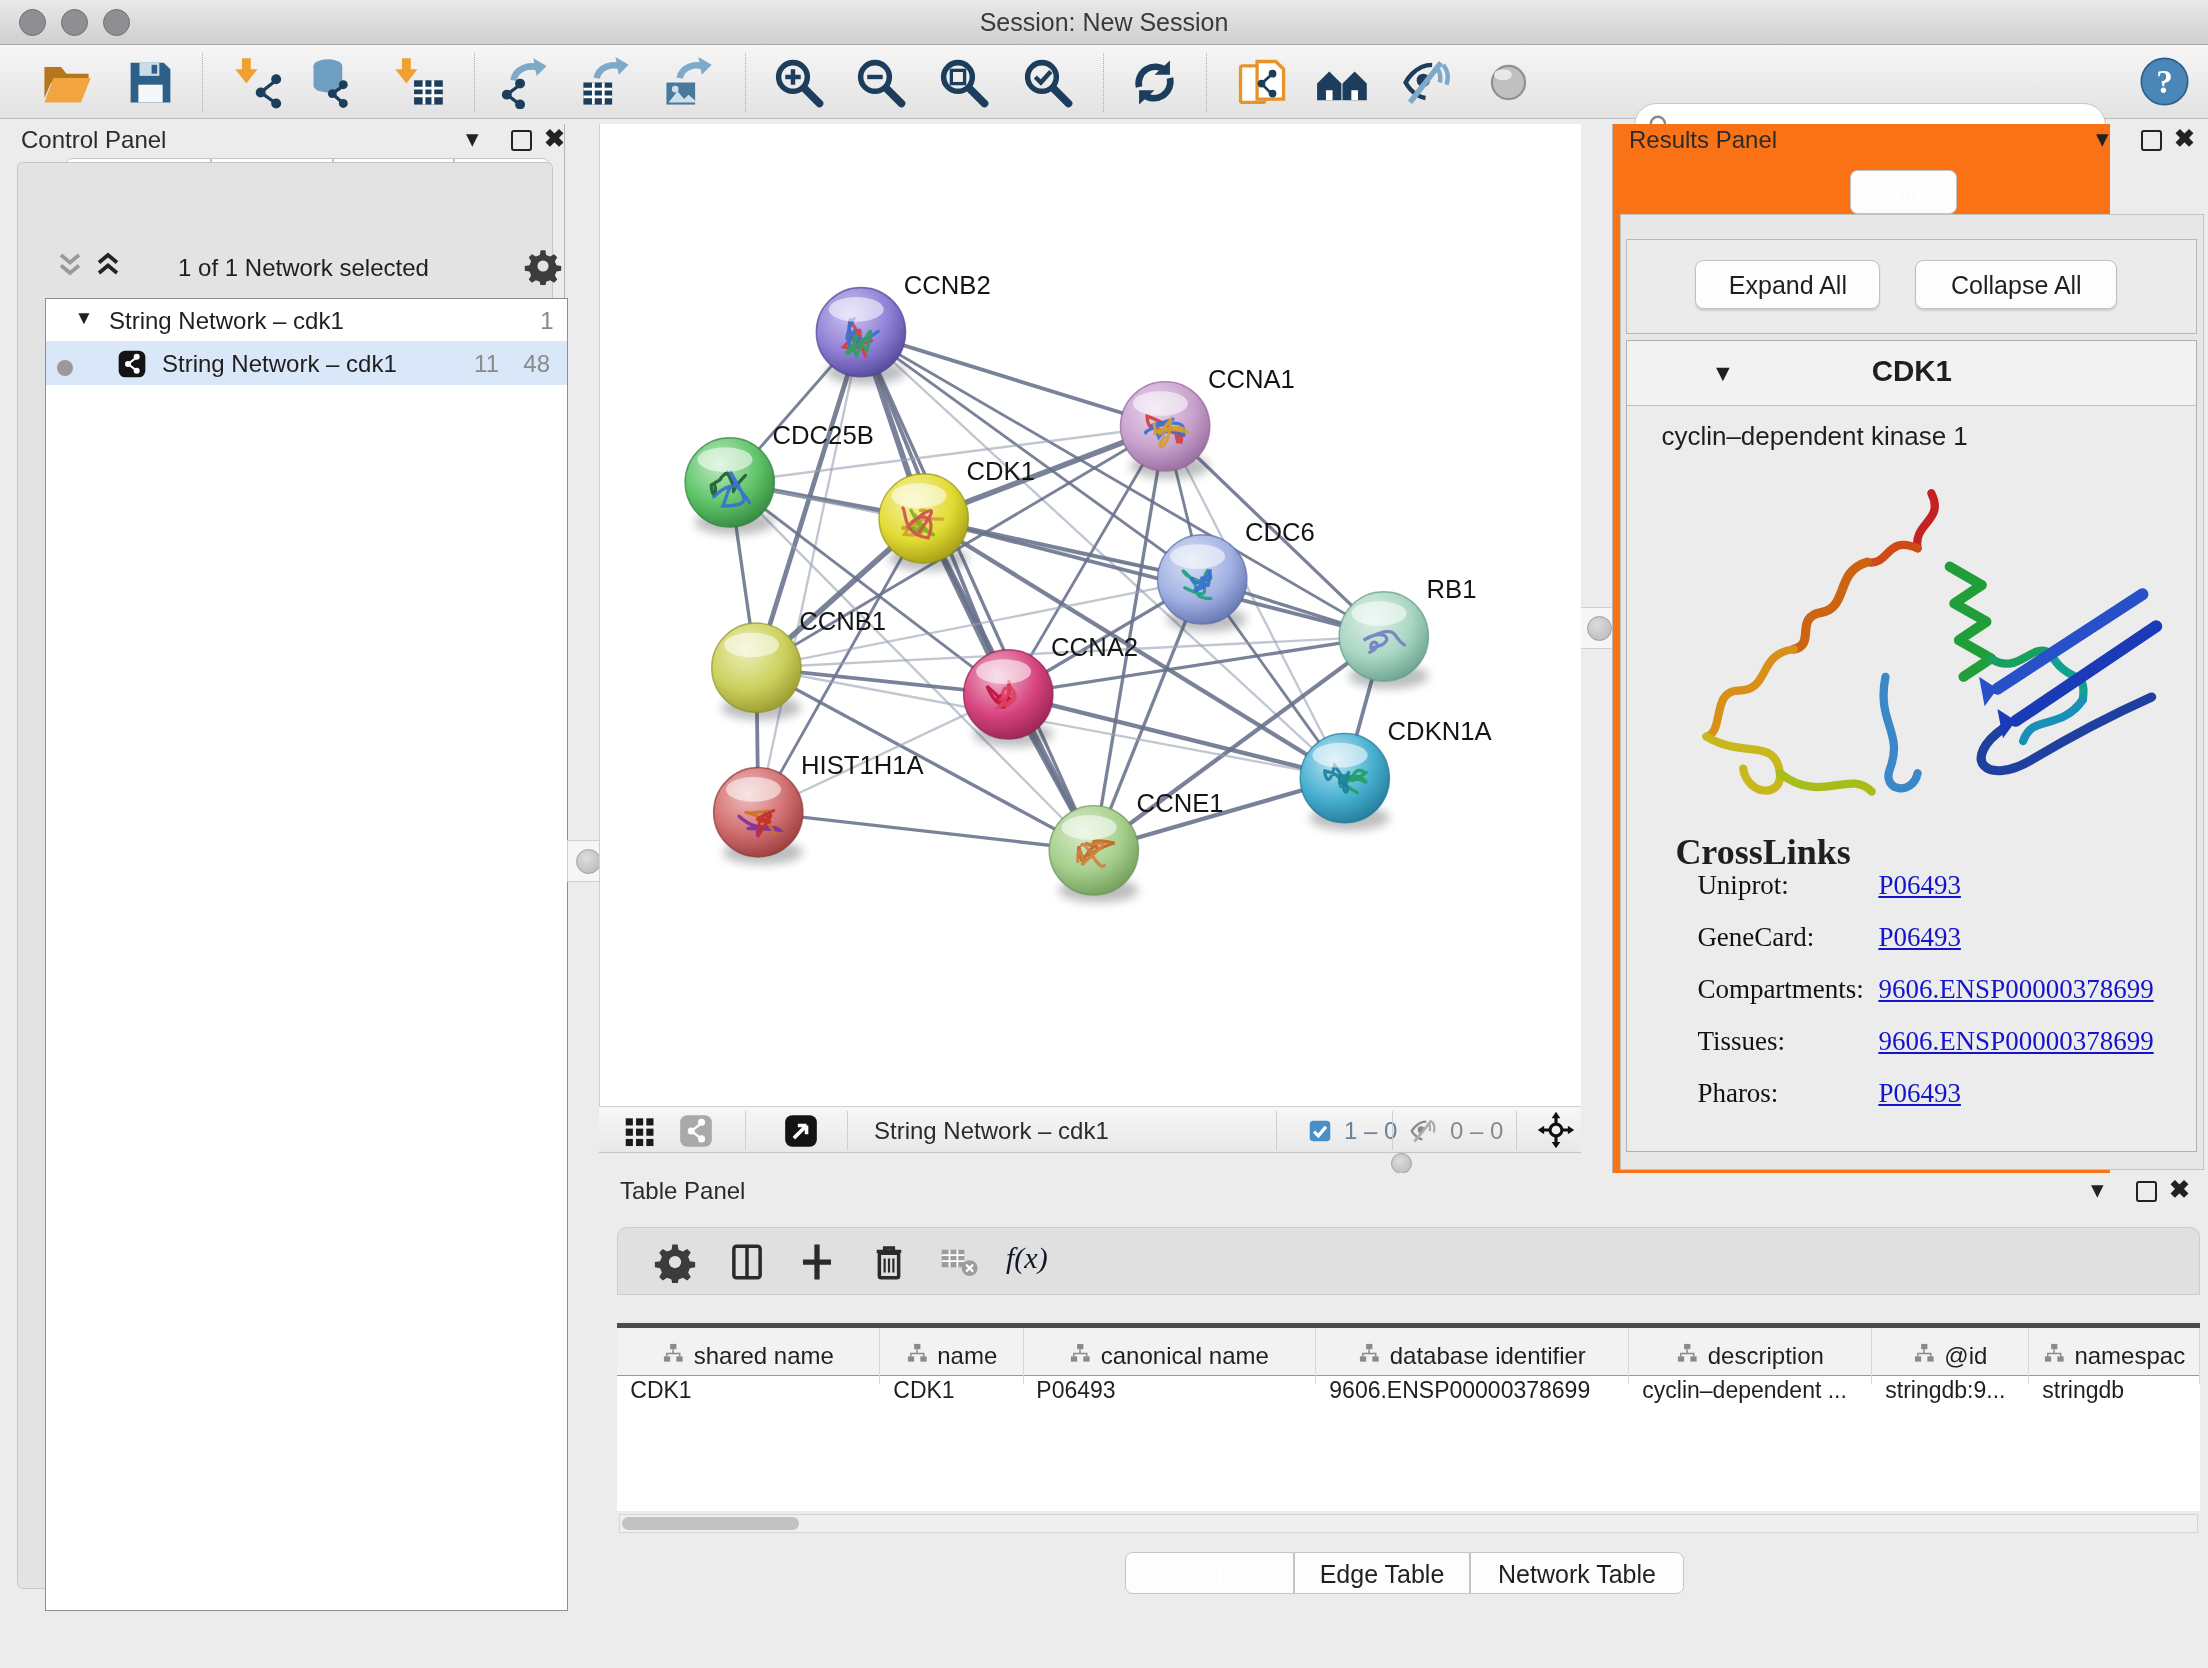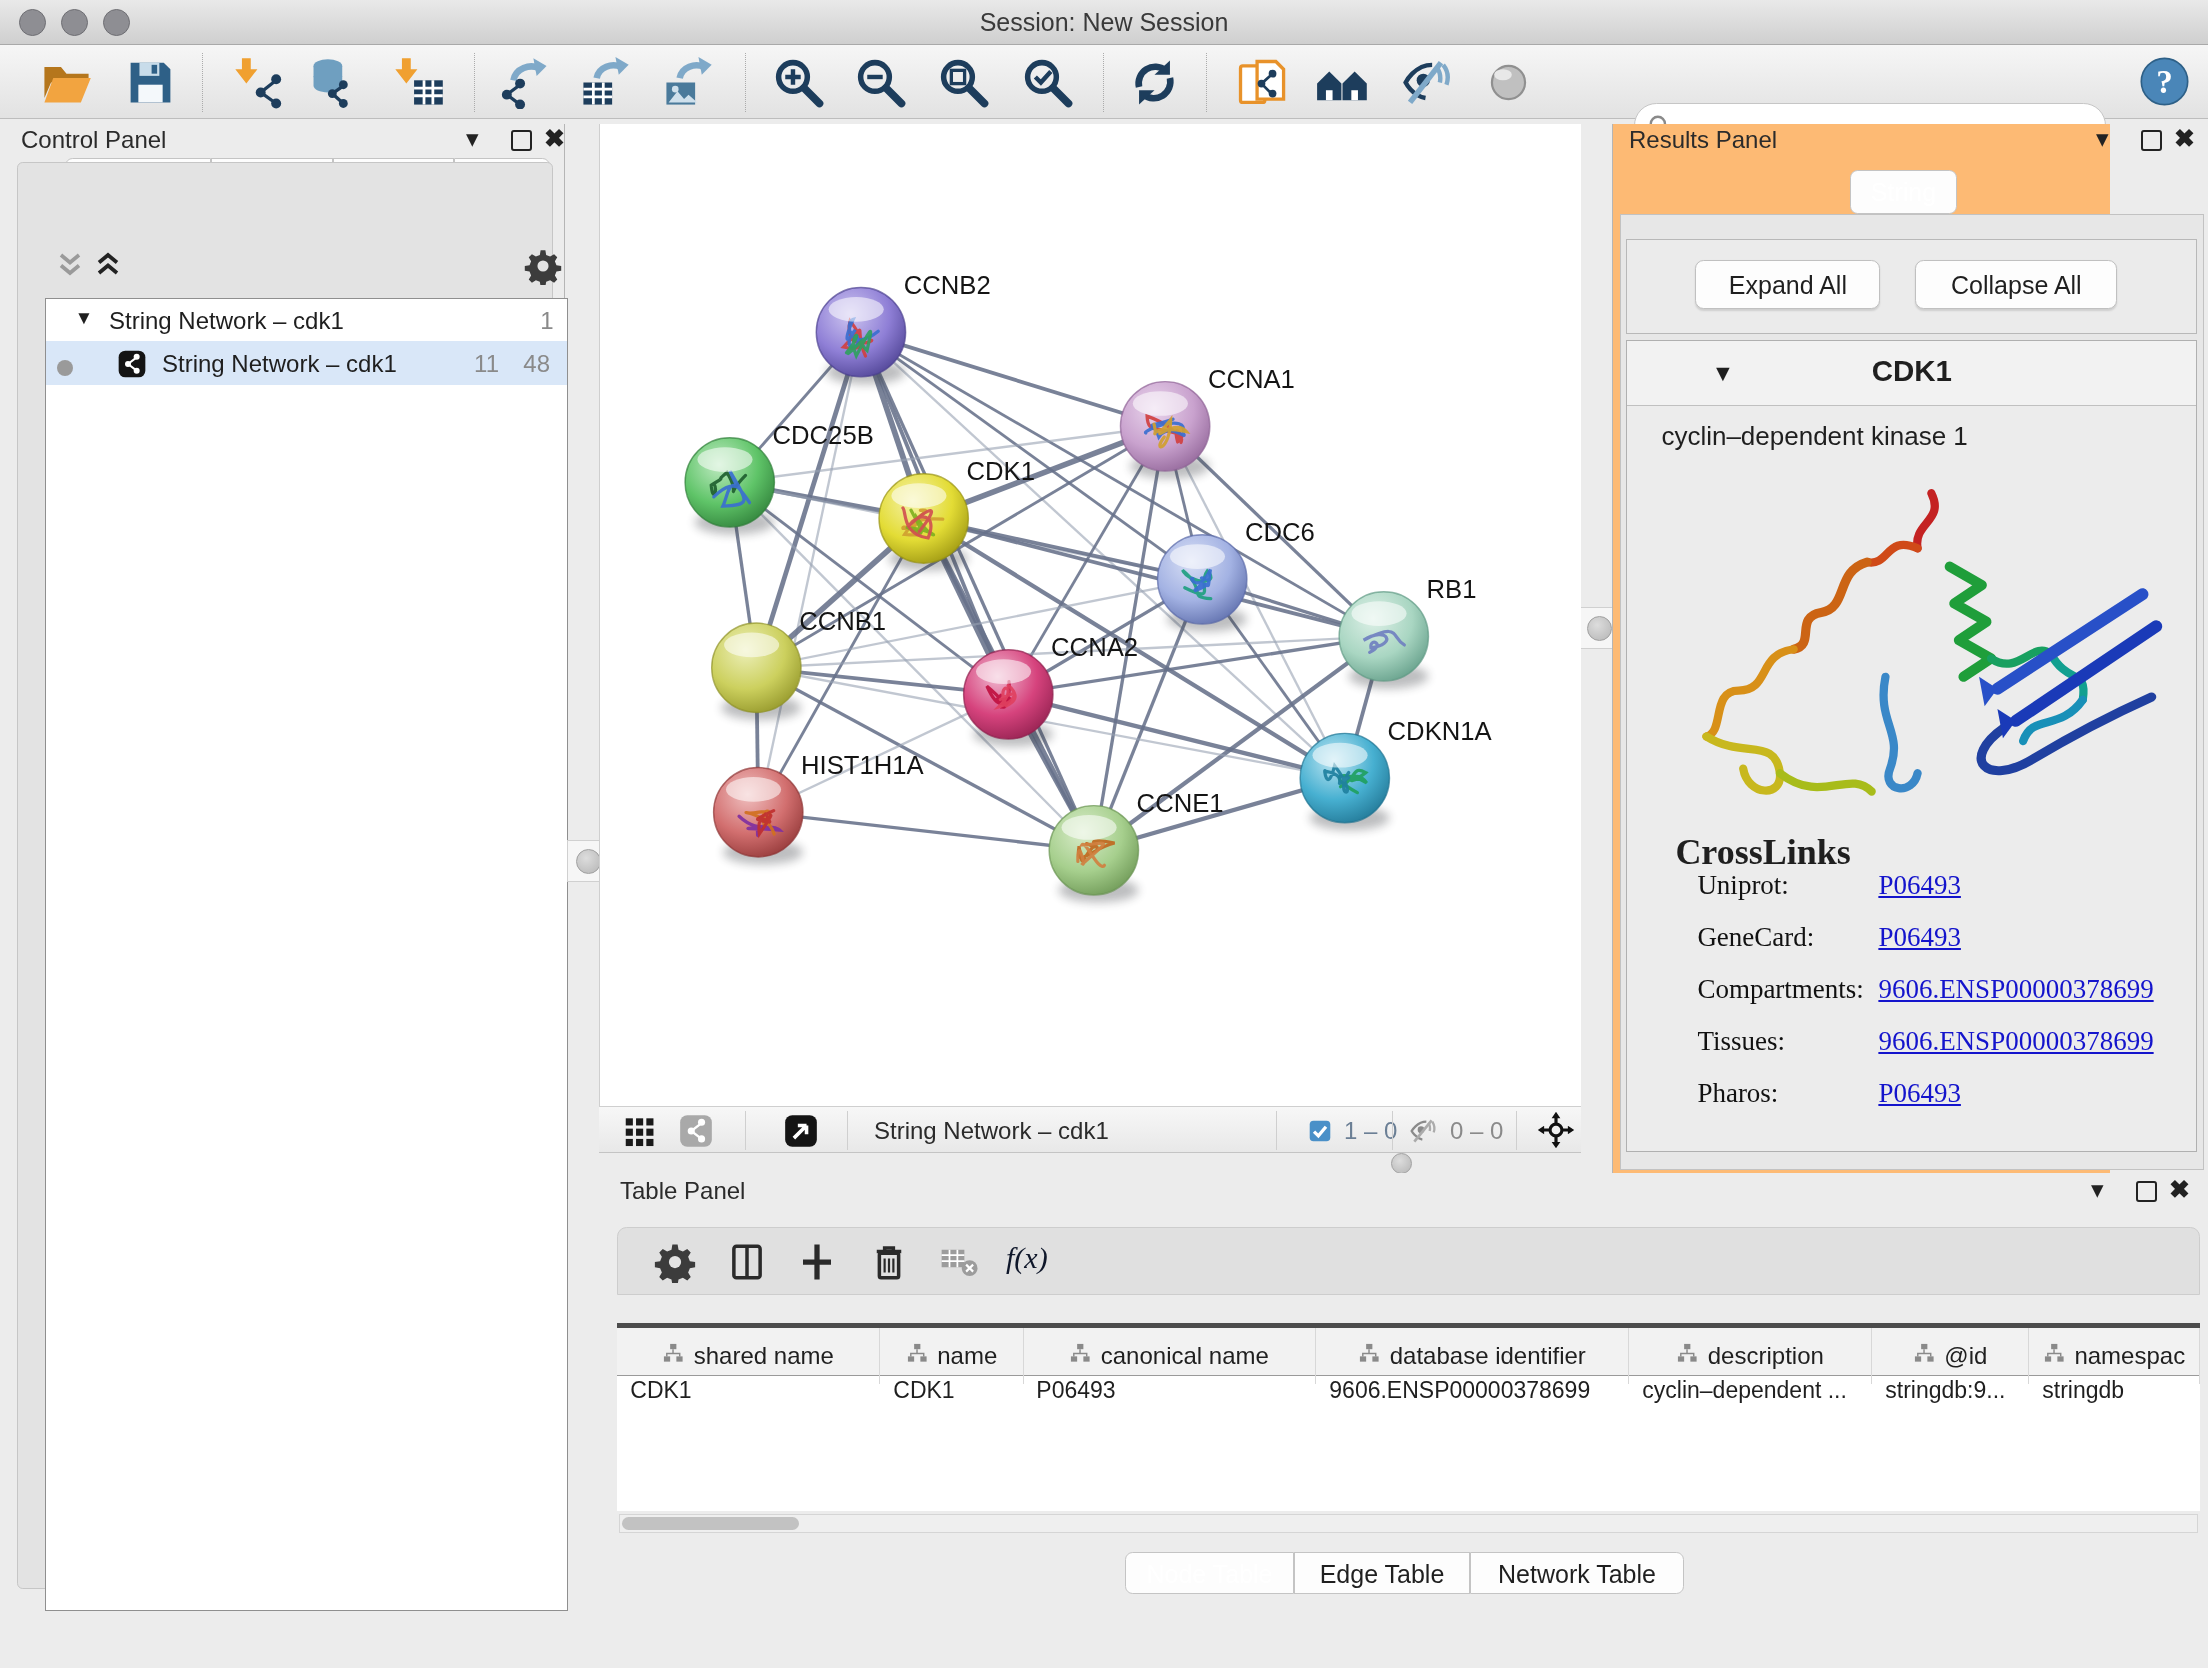--- a/index.html
+++ b/index.html
@@ -79,21 +79,21 @@
   .th-cell svg { width:23px; height:23px; }
   .td-cell { position:absolute; top:49px; height:34px; font-size:23px; padding-left:13.3px; white-space:nowrap; }
   #tp-scroll { position:absolute; left:48px; top:341px; width:1579px; height:19px;
     background:#efefef; border:1px solid #d5d5d5; }
   #tp-thumb { position:absolute; left:1.9px; top:1.9px; width:177px; height:13.3px; background:#c2c2c2; border-radius:6.7px; }
   #tp-tabs { position:absolute; left:0; top:379px; width:1638px; height:44px; }
   #tp-tabs .tabbtn { position:absolute; height:42px; }
 
   
   #results-panel { position:absolute; left:1612px; top:124px; width:498px; height:1049px;
-    background:#fdba74; border-left:1px solid #b5b5b5; }
+    background:#f97316; border-left:1px solid #b5b5b5; }
   #rp-box { position:absolute; left:6.7px; top:90px; width:584px; height:956px;
     background:#e7e7e7; border:1px solid #c2c2c2; }
   #rp-btnbox { position:absolute; left:5.7px; top:24px; width:571px; height:95px;
     background:#ebebeb; border:1.9px solid #b8b8b8; }
   .rp-btn { position:absolute; top:20px; height:49px; background:#fdfdfd; border:1px solid #c0c0c0;
     border-radius:8.6px; font-size:25px; text-align:center; line-height:48px; box-shadow:0 1.9px 1.9px rgba(0,0,0,.12); }
   #rp-entry { position:absolute; left:5.7px; top:125px; width:571px; height:812px;
     background:#ececec; border:1.9px solid #b0b0b0; }
   #rp-entry-head { position:absolute; left:0; top:0; width:100%; height:65px;
     background:#f2f2f2; border-bottom:1px solid #c0c0c0; }
@@ -276,20 +276,21 @@
     <span class="win-ic" style="left:544px; top:0; font-weight:bold">✖</span>
     <div id="cp-tabs"><div class="tabbtn seltab" style="width: 146px; border-radius: 7.6px 0px 0px 7.6px;">Network</div><div class="tabbtn" style="width: 122px;">Style</div><div class="tabbtn" style="width: 121px;">Select</div><div class="tabbtn" style="width: 96px; border-radius: 0px 7.6px 7.6px 0px;">Sets</div></div>
     <div id="cp-box">
       <div id="cp-status">
         <span class="chev" style="left:15px" id="chev-dn"><svg viewBox="0 0 48 48" width="100%" height="100%">
               <path d="M12 8l12 10 12-10M12 22l12 10 12-10" stroke="#9a9a9a" stroke-width="5" fill="none"></path>
             </svg></span>
         <span class="chev" style="left:53px" id="chev-up"><svg viewBox="0 0 48 48" width="100%" height="100%">
               <path d="M12 18 24 8l12 10M12 32l12-10 12 10" stroke="#222" stroke-width="5" fill="none"></path>
             </svg></span>
+        <div class="lbl">1 of 1 Network selected</div>
         <span class="gear" id="cp-gear"><svg viewBox="0 0 48 48" width="100%" height="100%">
               <g fill="#3c3c3c">
                 <path d="M21 4h6l1 6 5 2 5-3 4 4-3 5 2 5 6 1v6l-6 1-2 5 3 5-4 4-5-3-5 2-1 6h-6l-1-6-5-2-5 3-4-4 3-5-2-5-6-1v-6l6-1 2-5-3-5 4-4 5 3 5-2z"></path>
                 <circle cx="24" cy="24" r="7" fill="#e3e3e3"></circle>
               </g>
             </svg></span>
       </div>
       <div id="net-tree">
         <div class="tree-row" style="height:42px; padding-top:7.6px">
           <span class="abs" style="left:28.5px; font-size:19px">▼</span>

